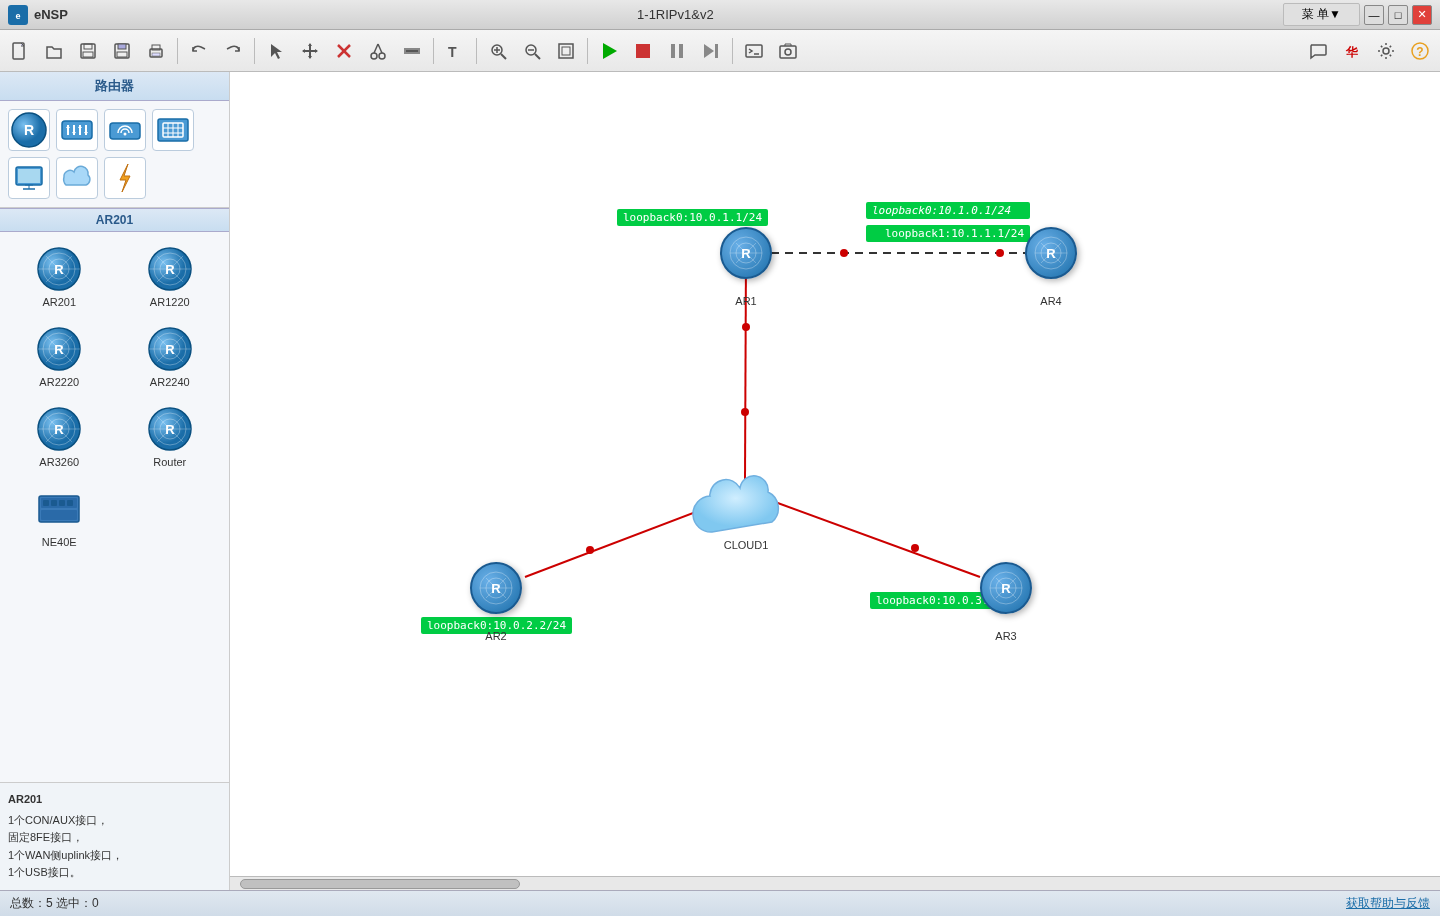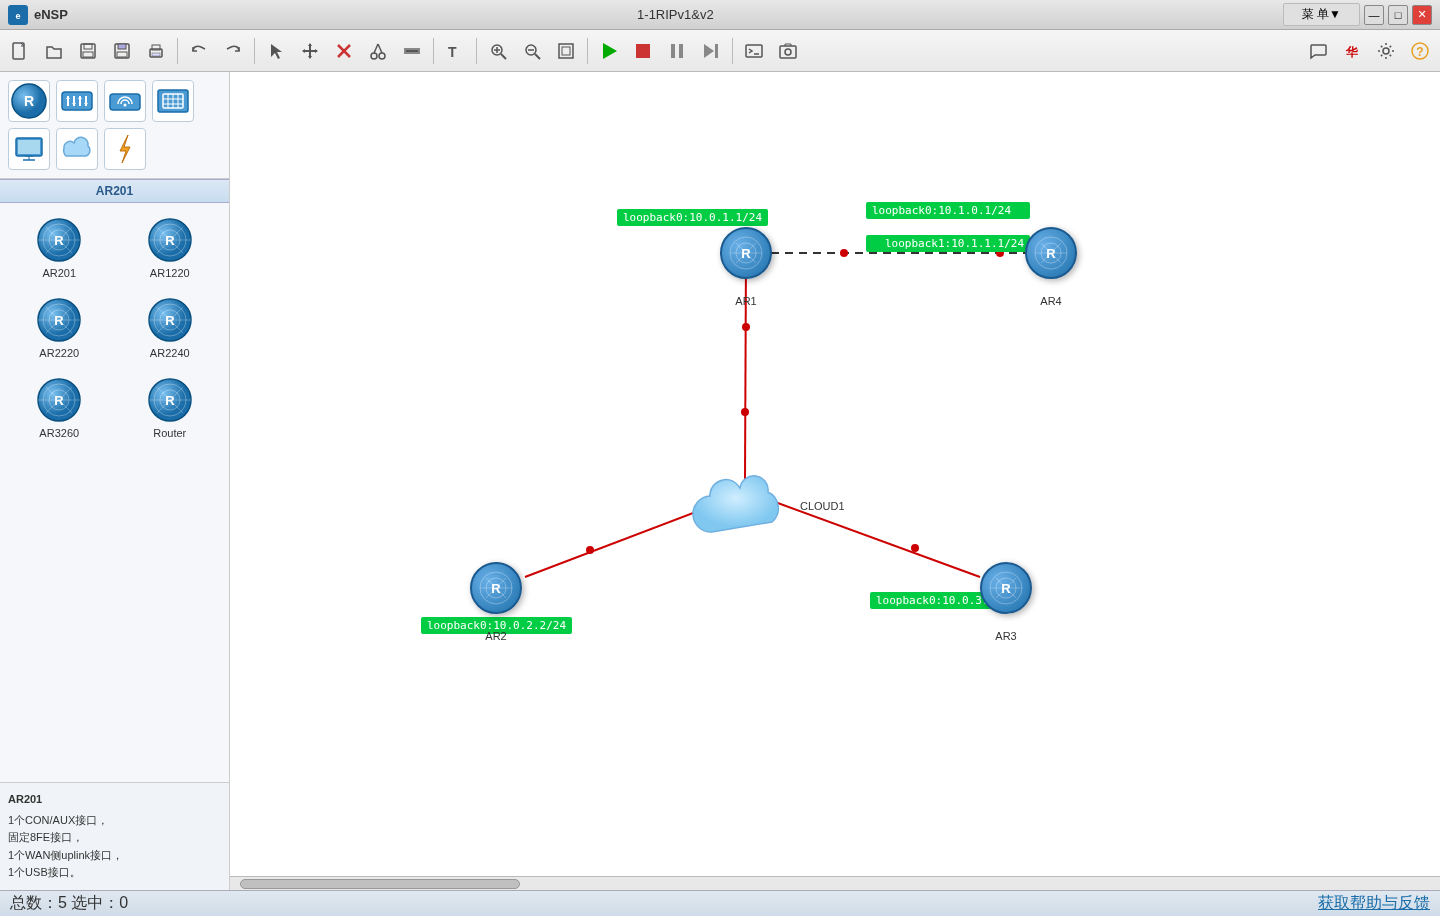--- a/index.html
+++ b/index.html
@@ -166,21 +166,21 @@
       background: radial-gradient(circle at 35% 35%, #6ab0e8, #1a6da8);
       display: flex; align-items: center; justify-content: center;
       border: 2px solid #1a5a90;
       box-shadow: 2px 2px 6px rgba(0,0,0,0.3);
     }
     .device-name { font-size: 11px; color: #333; margin-top: 16px; text-align: center; }
 
     
     .cloud-node {
       position: absolute;
-      display: flex; flex-direction: row; align-items: center;
+      display: flex; flex-direction: column; align-items: center;
       cursor: pointer;
     }
 
     
     #canvas-hscroll {
       position: absolute;
       bottom: 0; left: 0; right: 0;
       height: 14px;
       background: #e8e8e8;
       border-top: 1px solid #bbb;
@@ -196,21 +196,21 @@
 
     
     #statusbar {
       height: 26px;
       background: linear-gradient(to bottom, #e0e8f0, #d0dce8);
       border-top: 1px solid #aab;
       display: flex;
       align-items: center;
       justify-content: space-between;
       padding: 0 10px;
-      font-size: 16px;
+      font-size: 12px;
       color: #333;
     }
     #status-right { color: #1a6da8; cursor: pointer; text-decoration: underline; }
   </style>
 </head>
 <body>
 
 <div id="titlebar">
   <div id="titlebar-left">
     <div id="titlebar-logo">
@@ -400,20 +400,21 @@
     <svg width="20" height="20" viewBox="0 0 20 20">
         <circle cx="10" cy="10" r="8" fill="none" stroke="#e8a020" stroke-width="1.5"></circle>
         <text x="10" y="15" text-anchor="middle" font-size="12" fill="#e8a020" font-weight="bold">?</text>
       </svg>
   </div>
 </div>
 
 <div id="main">
 
   <div id="sidebar">
+    <div id="sidebar-title">路由器</div>
     <div id="sidebar-icons">
 
       <div class="sidebar-icon-btn" title="路由器">
         <svg width="38" height="38" viewBox="0 0 38 38">
           <circle cx="19" cy="19" r="17" fill="url(#rgrad1)"></circle>
           <defs>
               <radialGradient id="rgrad1" cx="35%" cy="35%">
                 <stop offset="0%" stop-color="#7ac0f0"></stop>
                 <stop offset="100%" stop-color="#1a6da8"></stop>
               </radialGradient>
@@ -606,20 +607,34 @@
             <circle cx="23" cy="23" r="10" fill="none" stroke="rgba(255,255,255,0.3)" stroke-width="1"></circle>
             <line x1="2" y1="23" x2="44" y2="23" stroke="rgba(255,255,255,0.25)" stroke-width="1"></line>
             <line x1="10" y1="10" x2="36" y2="36" stroke="rgba(255,255,255,0.25)" stroke-width="1"></line>
             <line x1="36" y1="10" x2="10" y2="36" stroke="rgba(255,255,255,0.25)" stroke-width="1"></line>
             <text x="23" y="28" text-anchor="middle" font-size="13" fill="white" font-weight="bold">R</text>
           </svg>
         </div>
         <div class="device-label">Router</div>
       </div>
 
+      <div class="device-item">
+        <div class="device-icon">
+          <svg width="46" height="46" viewBox="0 0 46 46">
+            <rect x="3" y="10" width="40" height="26" rx="2" fill="#3a7ab8" stroke="#1a5a90" stroke-width="1.5"></rect>
+            <rect x="5" y="12" width="36" height="10" rx="1" fill="#2a6aa8"></rect>
+            <rect x="5" y="24" width="36" height="10" rx="1" fill="#2a6aa8"></rect>
+            <rect x="7" y="14" width="6" height="6" rx="1" fill="#1a5a90"></rect>
+            <rect x="15" y="14" width="6" height="6" rx="1" fill="#1a5a90"></rect>
+            <rect x="23" y="14" width="6" height="6" rx="1" fill="#1a5a90"></rect>
+            <rect x="31" y="14" width="6" height="6" rx="1" fill="#1a5a90"></rect>
+          </svg>
+        </div>
+        <div class="device-label">NE40E</div>
+      </div>
 
     </div>
 
     <div id="sidebar-desc">
       <div id="sidebar-desc-title">AR201</div>
       <div style="white-space: pre-line;">1个CON/AUX接口，
 固定8FE接口，
 1个WAN侧uplink接口，
 1个USB接口。</div>
     </div>
@@ -650,21 +665,21 @@
 
         <line x1="541" y1="181" x2="795" y2="181" stroke="#333" stroke-width="2" stroke-dasharray="8,6"></line>
 
         <circle cx="614" cy="181" r="4" fill="#cc0000"></circle>
         <circle cx="770" cy="181" r="4" fill="#cc0000"></circle>
       </svg>
 
       <div class="net-label" style="left: 387px; top: 137px;">loopback0:10.0.1.1/24</div>
 
       <div style="position:absolute; left:636px; top:130px;">
-        <div class="net-label" style="position:relative; margin-bottom:16px;">loopback0:10.1.0.1/24</div>
+        <div class="net-label" style="position:relative; margin-bottom:6px;font-style:italic;">loopback0:10.1.0.1/24</div>
         <div class="net-label" style="position:relative;padding-left:19px;">loopback1:10.1.1.1/24</div>
       </div>
 
       <div class="net-label" style="left:191px; top:545px;">loopback0:10.0.2.2/24</div>
       <div class="net-label" style="left:640px; top:520px;">loopback0:10.0.3.3/24</div>
 
       <div class="device-node" style="left:490px; top:155px;">
         <div class="device-circle">
           <svg width="36" height="36" viewBox="0 0 36 36">
             <circle cx="18" cy="18" r="16" fill="none" stroke="rgba(255,255,255,0.3)" stroke-width="1"></circle>

